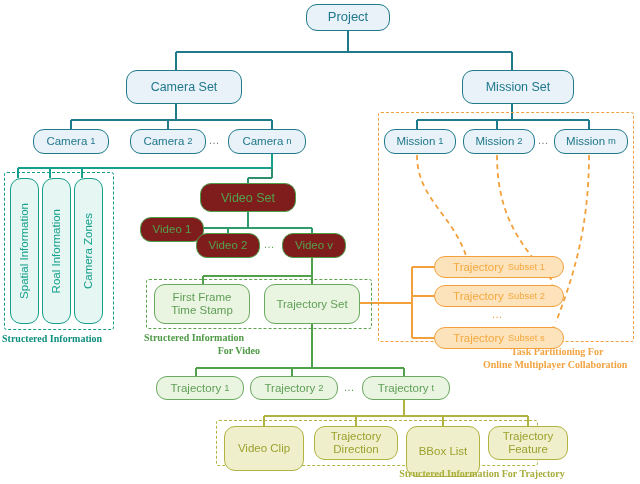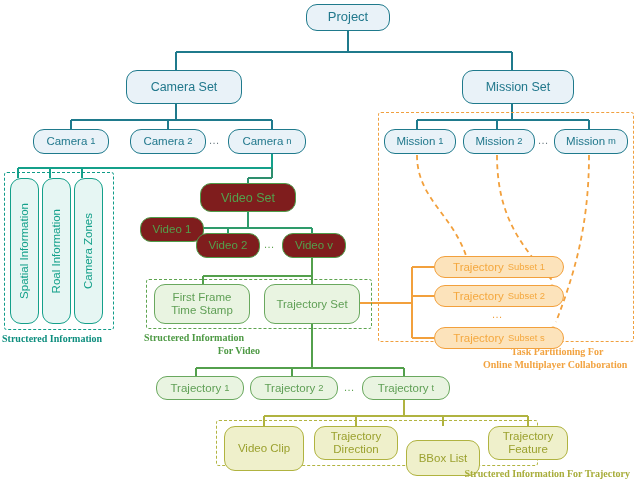--- a/index.html
+++ b/index.html
@@ -259,22 +259,22 @@
     <span class="sub" style="margin-left:3px;">t</span>
   </div>
 
   <div class="node olive t11" style="left:224px;top:426px;width:80px;height:45px;">
     <span>Video Clip</span>
   </div>
   <div class="node olive t11" style="left:314px;top:426px;width:84px;height:34px;flex-direction:column;">
     <span>Trajectory</span>
     <span>Direction</span>
   </div>
-  <div class="node olive t11" style="left:406px;top:440px;width:74px;height:36px;">
+  <div class="node olive t11" style="left:406px;top:426px;width:74px;height:51px;">
     <span>BBox List</span>
   </div>
   <div class="node olive t11" style="left:488px;top:426px;width:80px;height:34px;flex-direction:column;">
     <span>Trajectory</span>
     <span>Feature</span>
   </div>
-  <div class="caption cap-olive" style="left:350px;top:468px;width:280px;text-align:right;">Structered  Information For Trajectory</div>
+  <div class="caption cap-olive" style="left:342px;top:468px;width:280px;text-align:center;">Structered  Information For Trajectory</div>
 
 </div>
 
 </body></html>

